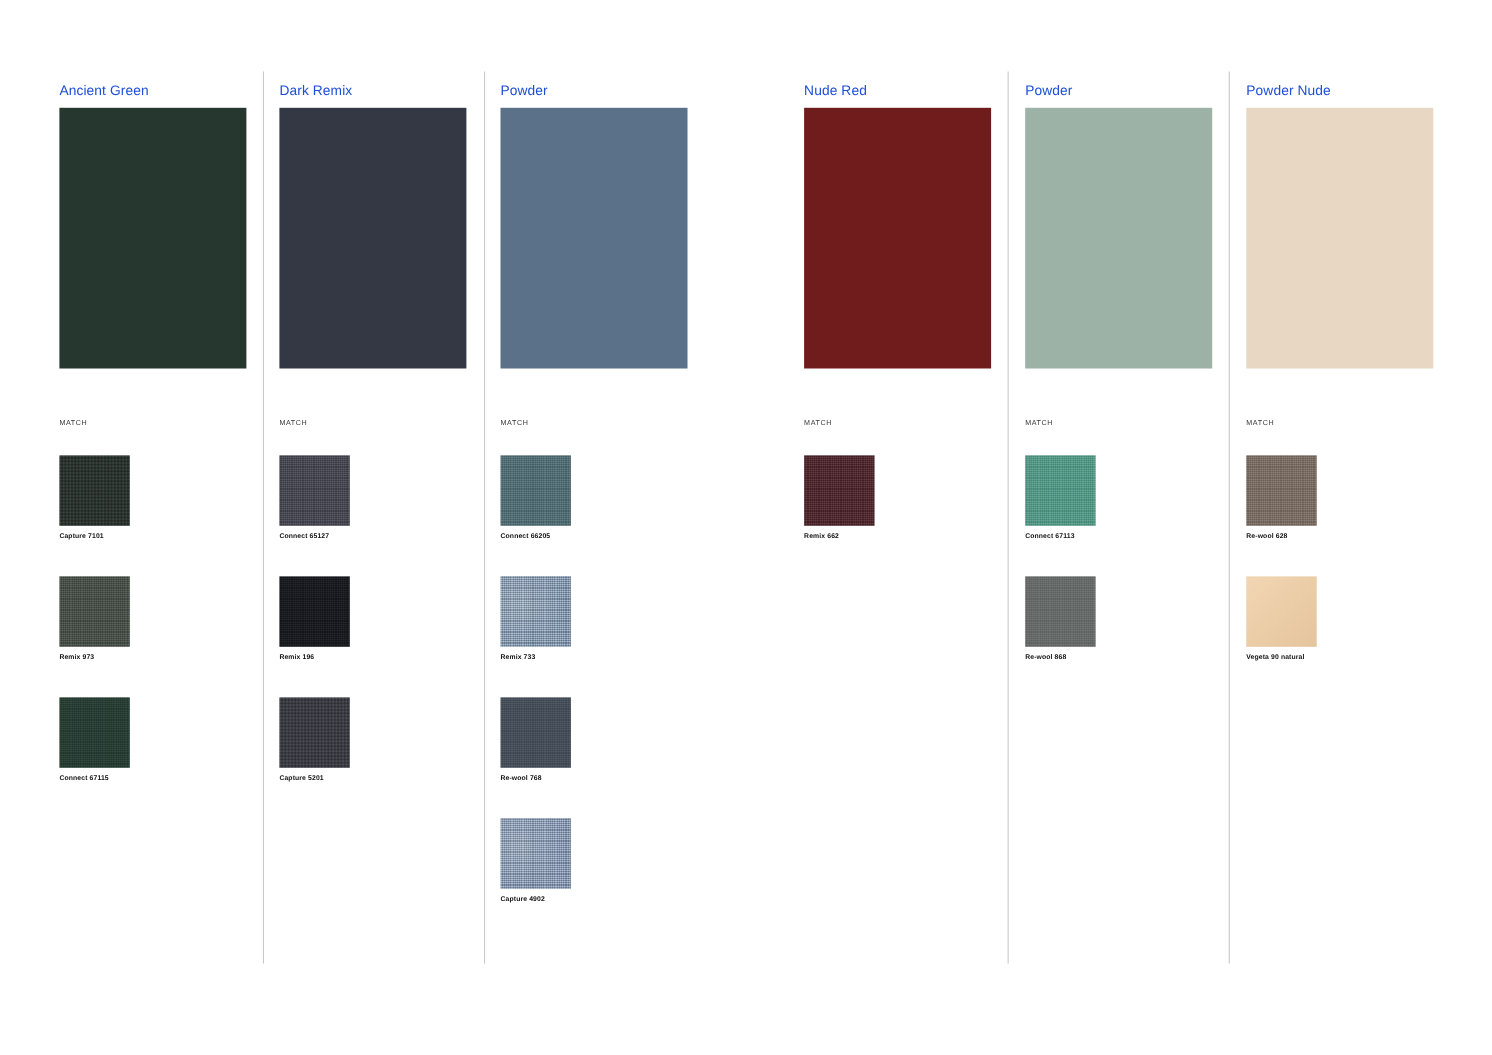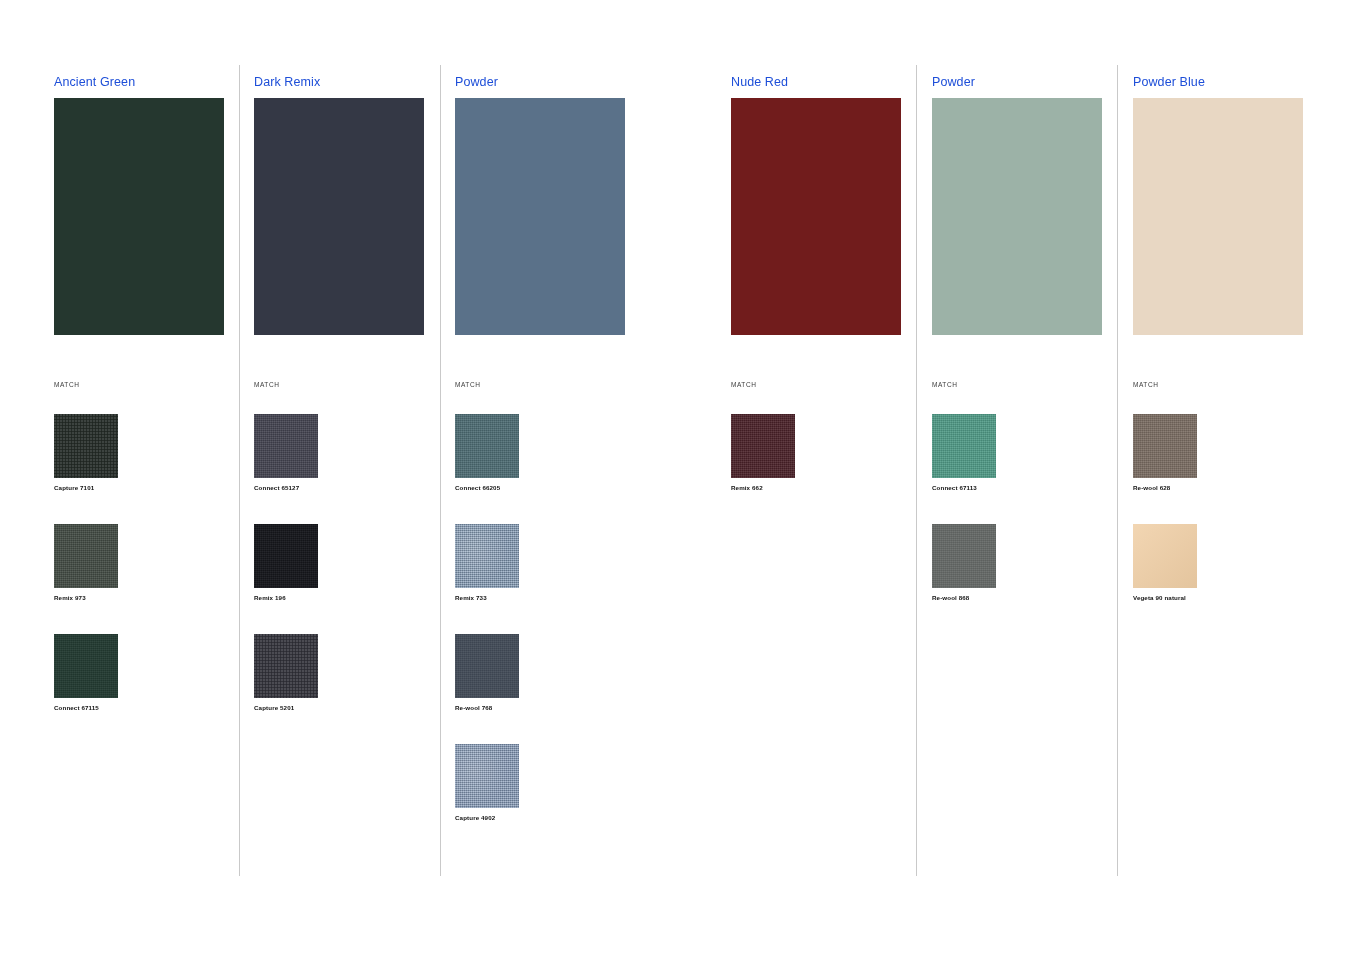--- a/index.html
+++ b/index.html
@@ -191,21 +191,21 @@
             <div class="match-chip" style="background: repeating-linear-gradient(0deg, rgba(255, 255, 255, 0.07) 0px, rgba(255, 255, 255, 0.07) 1px, rgba(0, 0, 0, 0.07) 1px, rgba(0, 0, 0, 0.07) 2px), repeating-linear-gradient(90deg, rgba(255, 255, 255, 0.06) 0px, rgba(255, 255, 255, 0.06) 1px, rgba(0, 0, 0, 0.06) 1px, rgba(0, 0, 0, 0.06) 2px), rgb(79, 154, 134);"></div>
             <div class="match-name">Connect 67113</div>
           </div>
           <div class="match-item">
             <div class="match-chip" style="background: repeating-linear-gradient(0deg, rgba(255, 255, 255, 0.04) 0px, rgba(255, 255, 255, 0.04) 1px, rgba(0, 0, 0, 0.05) 1px, rgba(0, 0, 0, 0.05) 2px), repeating-linear-gradient(90deg, rgba(255, 255, 255, 0.03) 0px, rgba(255, 255, 255, 0.03) 1px, rgba(0, 0, 0, 0.04) 1px, rgba(0, 0, 0, 0.04) 2px), rgb(102, 106, 104);"></div>
             <div class="match-name">Re-wool 868</div>
           </div>
         </div>
       </div>
       <div class="column" style="left: 1133px;">
-        <div class="col-title">Powder Blue</div>
+        <div class="col-title">Powder Nude</div>
         <div class="hero-swatch" style="background: rgb(232, 215, 195);"></div>
         <div class="match-label">MATCH</div>
         <div class="matches">
           <div class="match-item">
             <div class="match-chip" style="background: repeating-linear-gradient(0deg, rgba(255, 255, 255, 0.07) 0px, rgba(255, 255, 255, 0.07) 1px, rgba(0, 0, 0, 0.07) 1px, rgba(0, 0, 0, 0.07) 2px), repeating-linear-gradient(90deg, rgba(255, 255, 255, 0.06) 0px, rgba(255, 255, 255, 0.06) 1px, rgba(0, 0, 0, 0.06) 1px, rgba(0, 0, 0, 0.06) 2px), rgb(122, 108, 98);"></div>
             <div class="match-name">Re-wool 628</div>
           </div>
           <div class="match-item">
             <div class="match-chip" style="background: linear-gradient(135deg, rgba(255, 255, 255, 0.14), rgba(0, 0, 0, 0.05)), rgb(240, 207, 166);"></div>
             <div class="match-name">Vegeta 90 natural</div>

